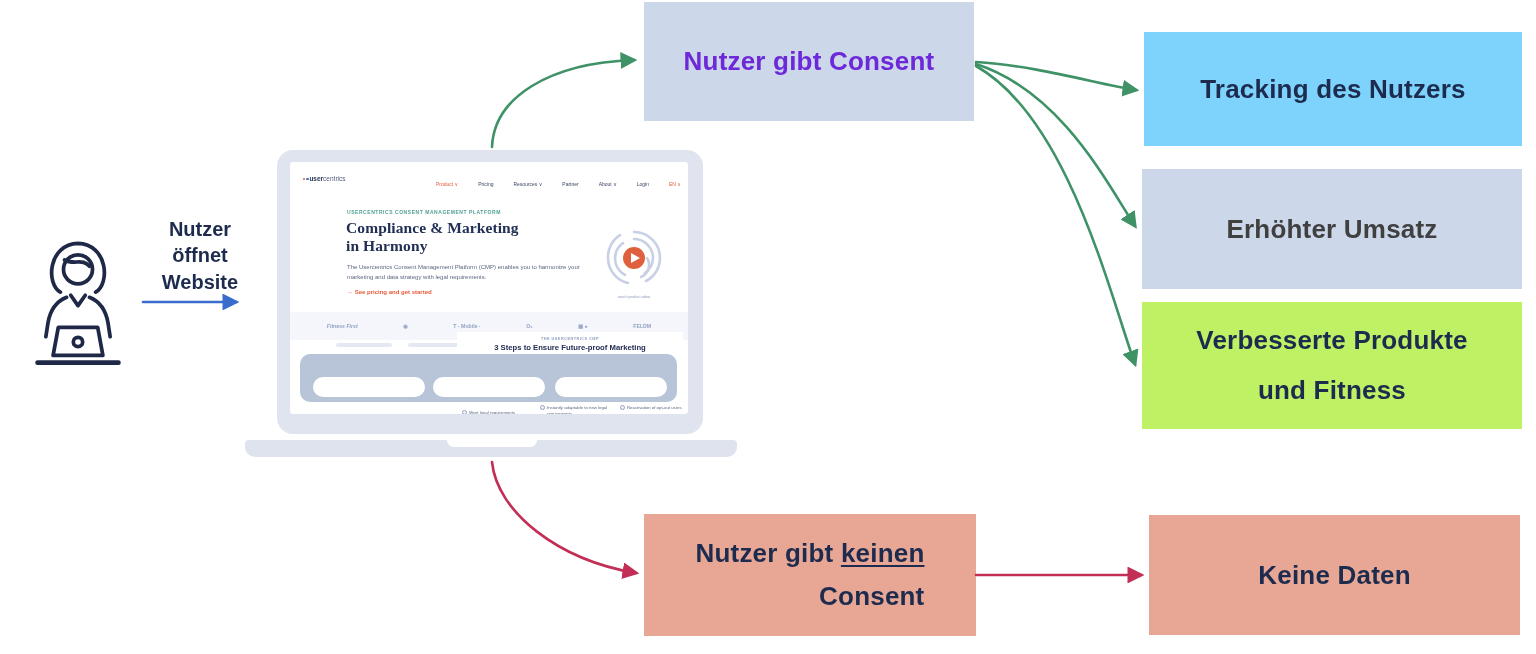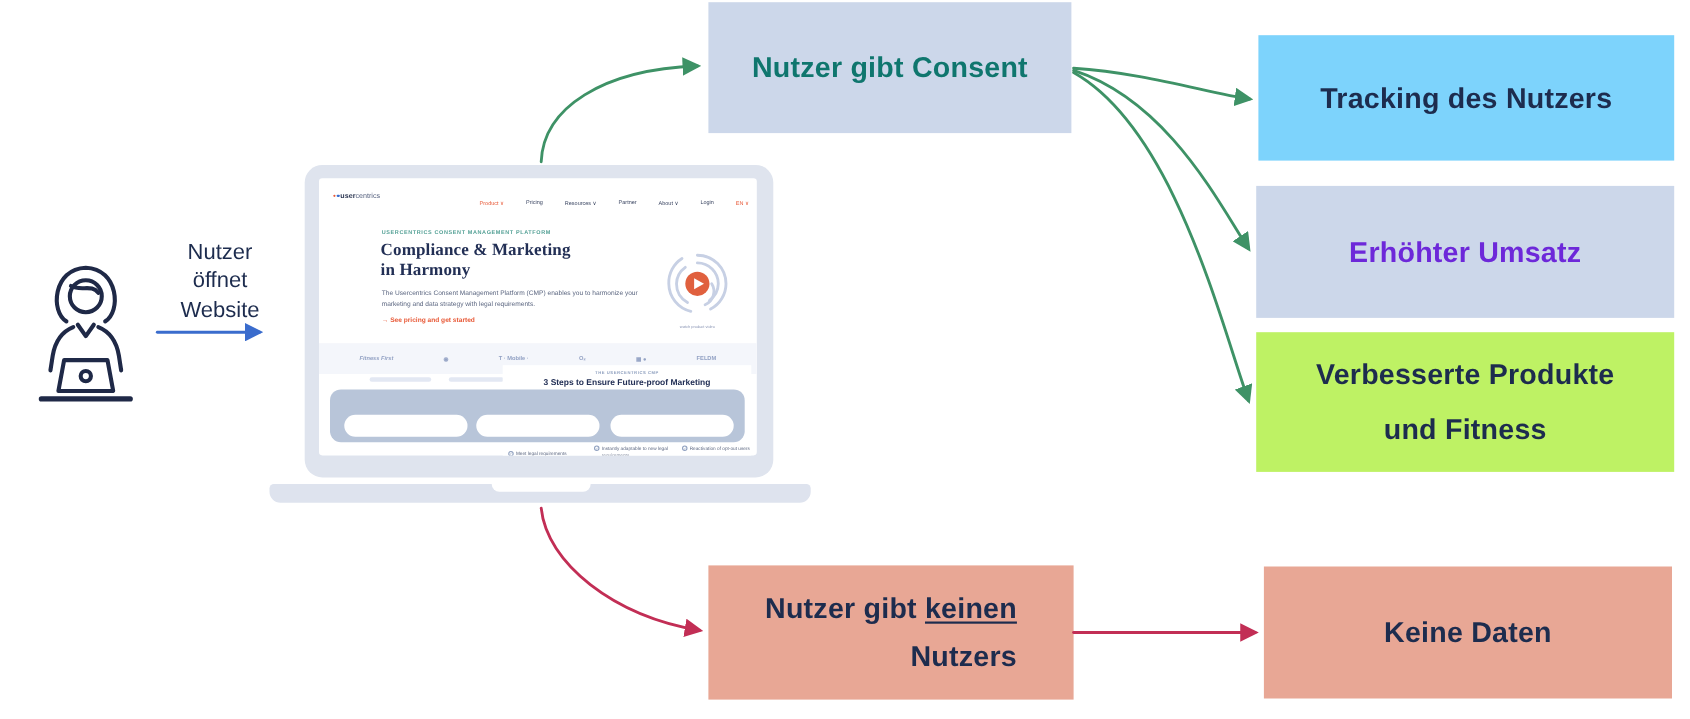--- a/index.html
+++ b/index.html
@@ -10,21 +10,21 @@
   .node {
     position:absolute; display:flex; flex-direction:column;
     align-items:center; justify-content:center; text-align:center;
     font-weight:bold; font-size:26px; letter-spacing:0.2px;
   }
   .u { text-decoration:underline; text-underline-offset:3px; }
 
   
   .actor-icon { position:absolute; left:26px; top:232px; width:104px; height:140px; }
   .actor-label { position:absolute; left:146px; top:216px; width:108px; text-align:center;
-    font-size:20px; font-weight:400; line-height:1.32; }
+    font-size:20px; font-weight:700; line-height:1.32; }
 
   
   .arrows { position:absolute; left:0; top:0; width:1536px; height:654px; pointer-events:none; z-index:5; }
   .arrows path.flow { fill:none; stroke-width:2.6; stroke-linecap:round; }
 
   
   .laptop-shell { position:absolute; left:277px; top:150px; width:426px; height:284px;
     background:#dfe4ee; border-radius:16px; }
   .laptop-base { position:absolute; left:245px; top:440px; width:492px; height:17px;
     background:#dee3ee; border-radius:4px 4px 10px 10px; }
@@ -180,37 +180,37 @@
           <span class="ck">✓</span>
           <span>Reactivation of opt-out users</span>
         </div>
 
     </div>
   </div>
   <div class="laptop-base">
       <div class="notch"></div>
     </div>
 
-  <div class="node" style="left: 644px; top: 2px; width: 330px; height: 119px; background-color: rgb(204, 215, 234); color: #0f766e;">
+  <div class="node" style="left: 644px; top: 2px; width: 330px; height: 119px; background-color: rgb(204, 215, 234); color: #6d28d9;">
     <span>Nutzer gibt Consent</span>
   </div>
 
   <div class="node" style="left: 1144px; top: 32px; width: 378px; height: 114px; background-color: #7dd3fc; color: rgb(29, 44, 78);">
     <span>Tracking des Nutzers</span>
   </div>
 
-  <div class="node" style="left: 1142px; top: 169px; width: 380px; height: 120px; background-color: rgb(204, 215, 234); color: #6d28d9;">
+  <div class="node" style="left: 1142px; top: 169px; width: 380px; height: 120px; background-color: rgb(204, 215, 234); color: #404040;">
     <span>Erhöhter Umsatz</span>
   </div>
 
   <div class="node" style="left: 1142px; top: 302px; width: 380px; height: 127px; line-height: 1.92; background-color: #bef264; color: rgb(29, 44, 78);">
     <span><span>Verbesserte Produkte</span><br><span>und Fitness</span></span>
   </div>
 
   <div class="node" style="left: 644px; top: 514px; width: 332px; height: 122px; line-height: 1.65; background-color: rgb(232, 167, 149); color: rgb(29, 44, 78); text-align: right;">
-    <span><span>Nutzer gibt</span> <span class="u">keinen</span><br><span>Nutzers</span></span>
+    <span><span>Nutzer gibt</span> <span class="u">keinen</span><br><span>Consent</span></span>
   </div>
 
   <div class="node" style="left: 1149px; top: 515px; width: 371px; height: 120px; background-color: rgb(232, 167, 149); color: rgb(29, 44, 78); justify-content: center;">
     <span>Keine Daten</span>
   </div>
 
 </div>
 
 </body></html>

